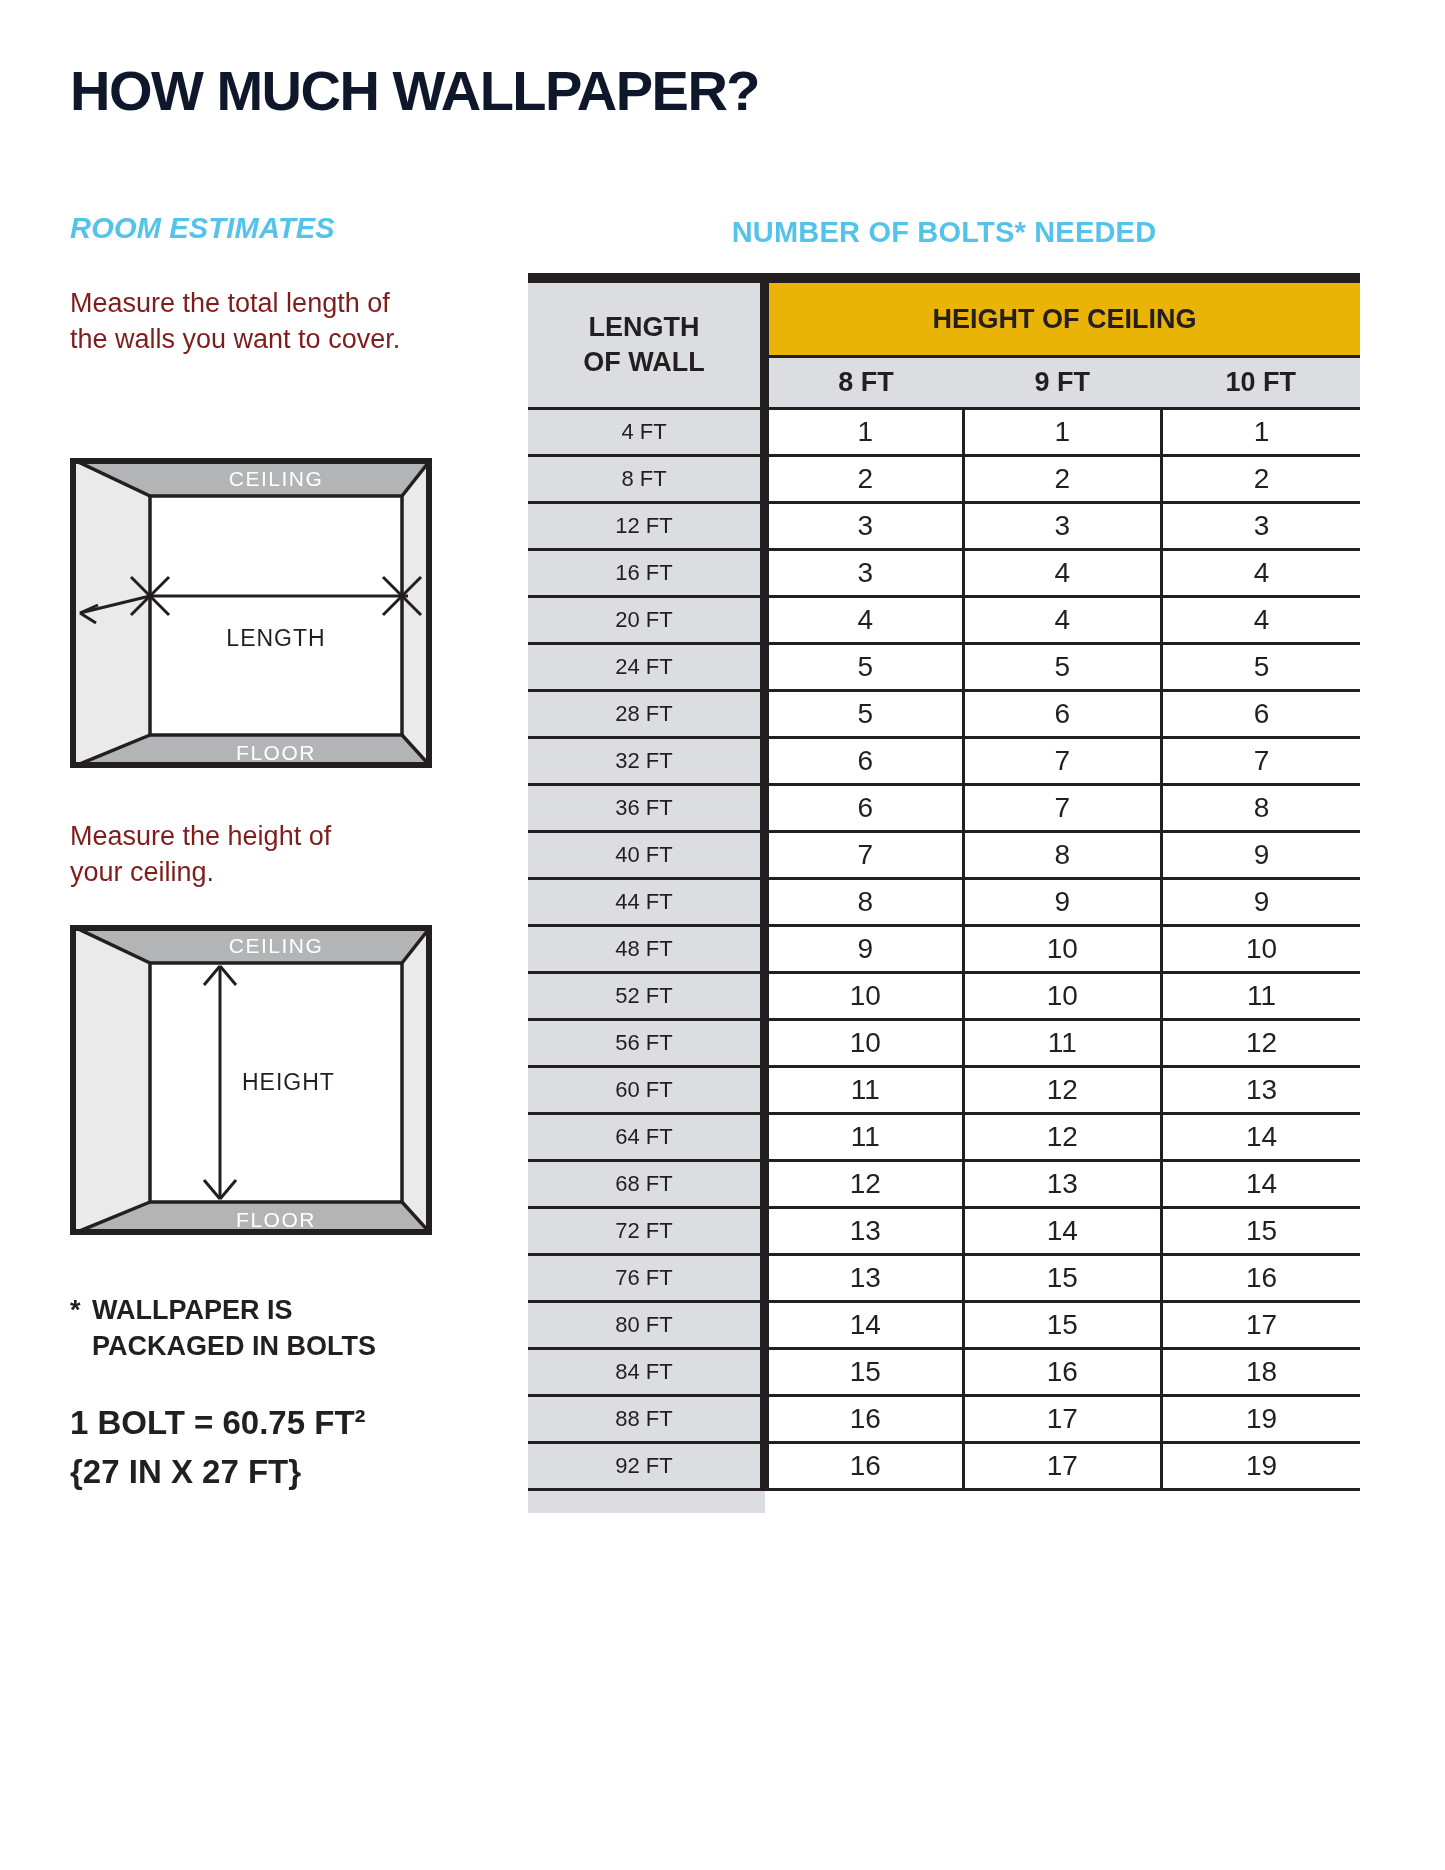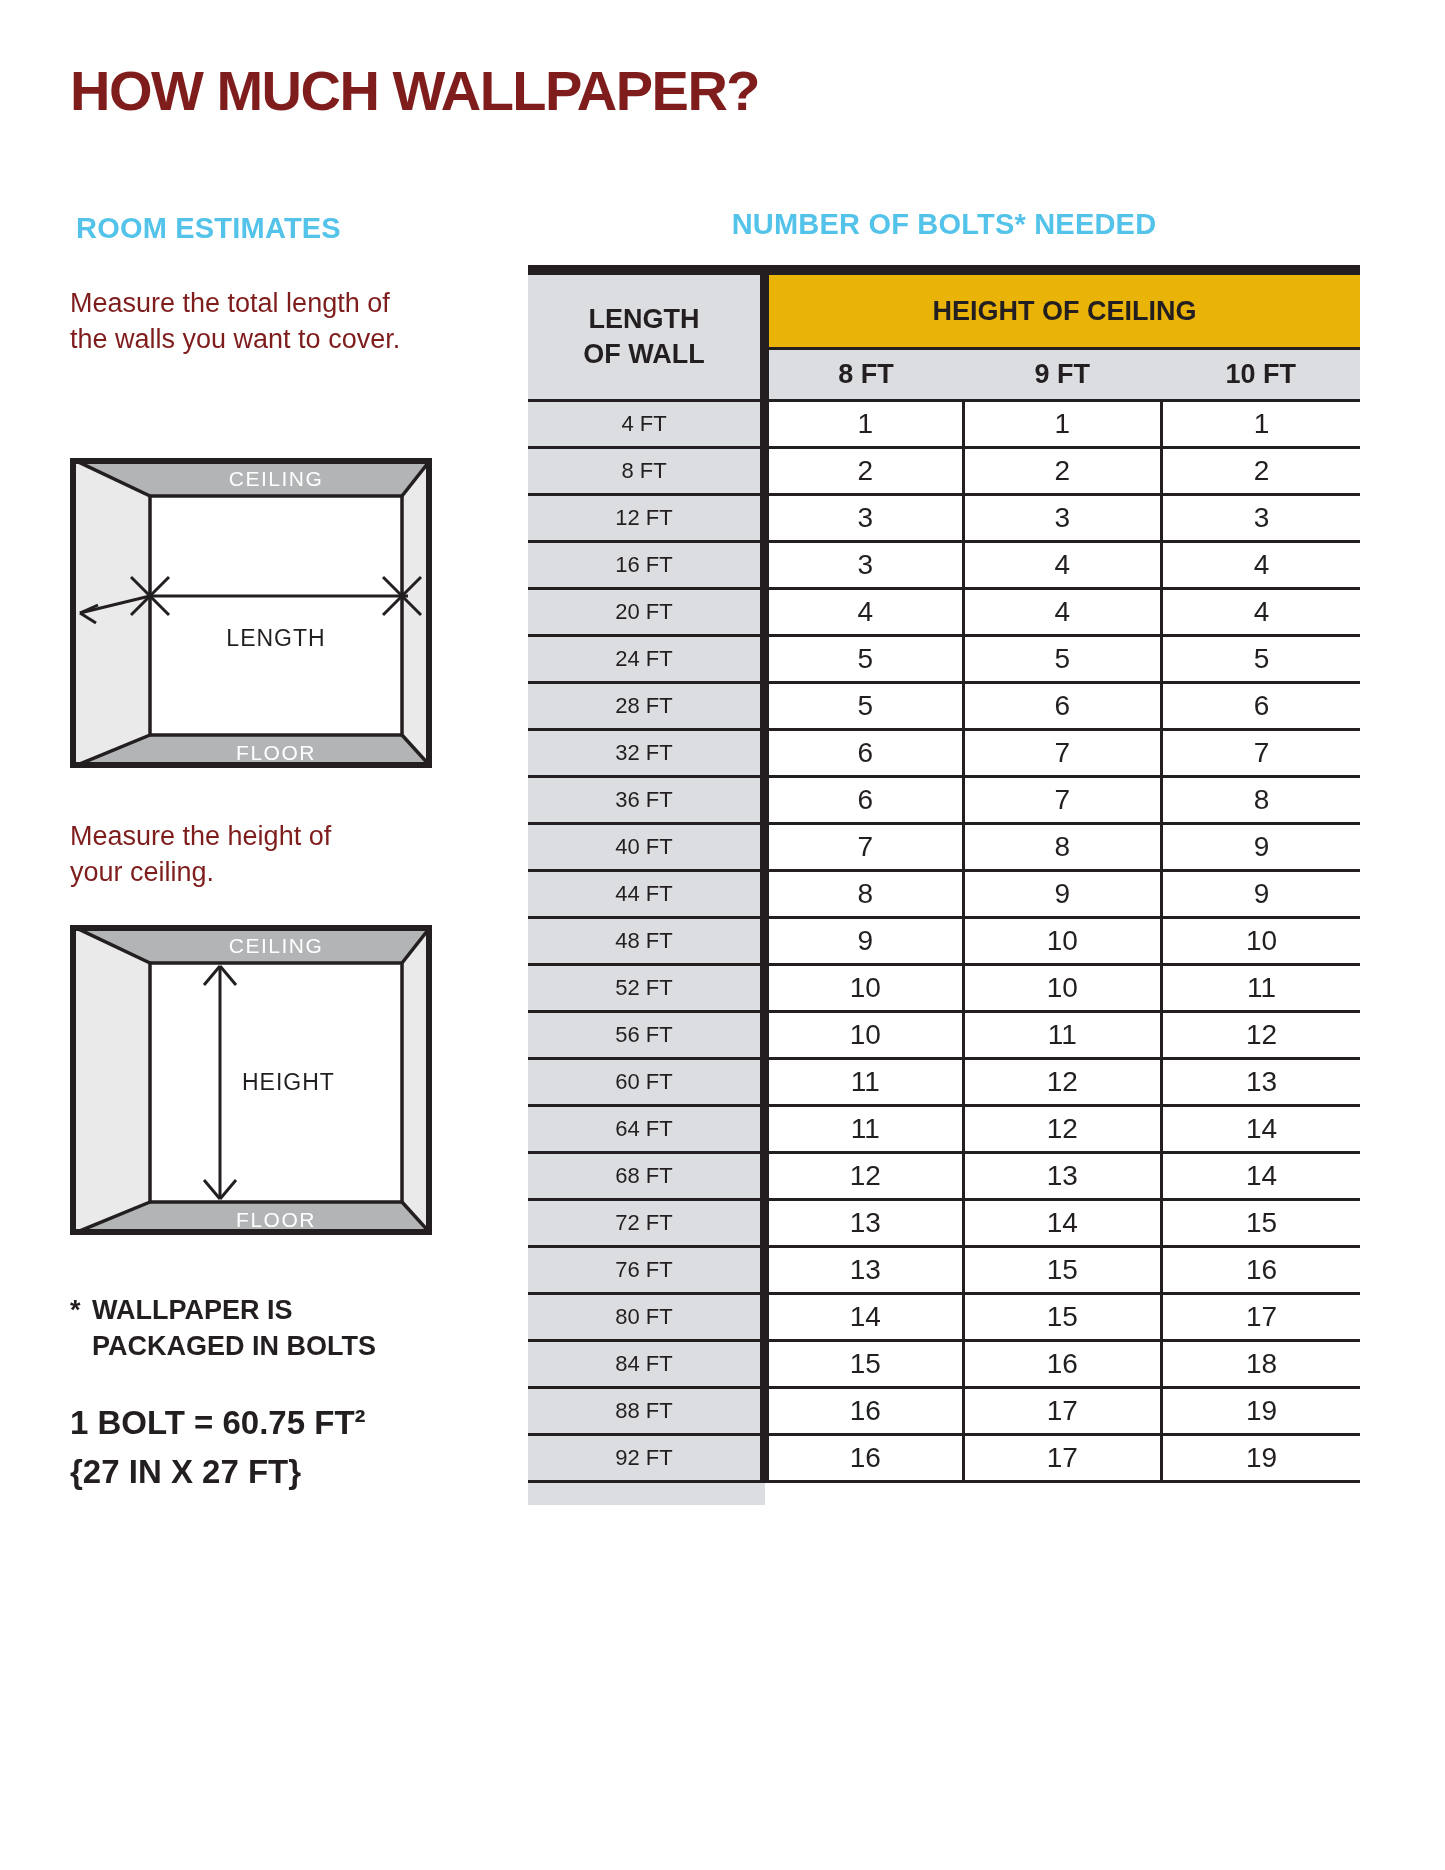--- a/index.html
+++ b/index.html
@@ -3,26 +3,26 @@
 <meta charset="utf-8">
 <style>
   html,body { margin:0; padding:0; background:#ffffff; }
   .page {
     position:relative; width:1445px; height:1870px; background:#ffffff;
     font-family:"Liberation Sans","DejaVu Sans",sans-serif; color:#231f20;
     overflow:hidden;
   }
   .page-title {
     position:absolute; left:70px; top:58px; margin:0;
-    font-size:56px; font-weight:bold; letter-spacing:-1.5px; color:#7f1d1d;
+    font-size:56px; font-weight:bold; letter-spacing:-1.5px; color:#0f172a;
   }
   .col-left { position:absolute; left:70px; top:212px; width:445px; }
-  .col-right { position:absolute; left:528px; top:208px; width:832px; }
-
-  .section-heading { margin:0 0 40px 6px; font-size:29px; font-weight:bold; color:#53c3e9; letter-spacing:0.2px; }
+  .col-right { position:absolute; left:528px; top:216px; width:832px; }
+
+  .section-heading { margin:0 0 40px 0; font-size:29px; font-weight:bold; color:#53c3e9; letter-spacing:0.2px;font-style:italic; }
   .table-heading  { margin:0 0 24px 0; font-size:29px; font-weight:bold; color:#53c3e9; text-align:center; letter-spacing:0.2px; }
 
   .body-text { margin:0; font-size:27px; line-height:1.35; color:#7f1d1d; }
   .mb-para1 { margin-bottom:100px; }
   .mb-diag1 { margin-bottom:50px; }
   .mb-para2 { margin-bottom:34px; }
   .mb-diag2 { margin-bottom:57px; }
   .mb-para3 { margin-bottom:97px; }
 
   .room-svg { display:block; }

